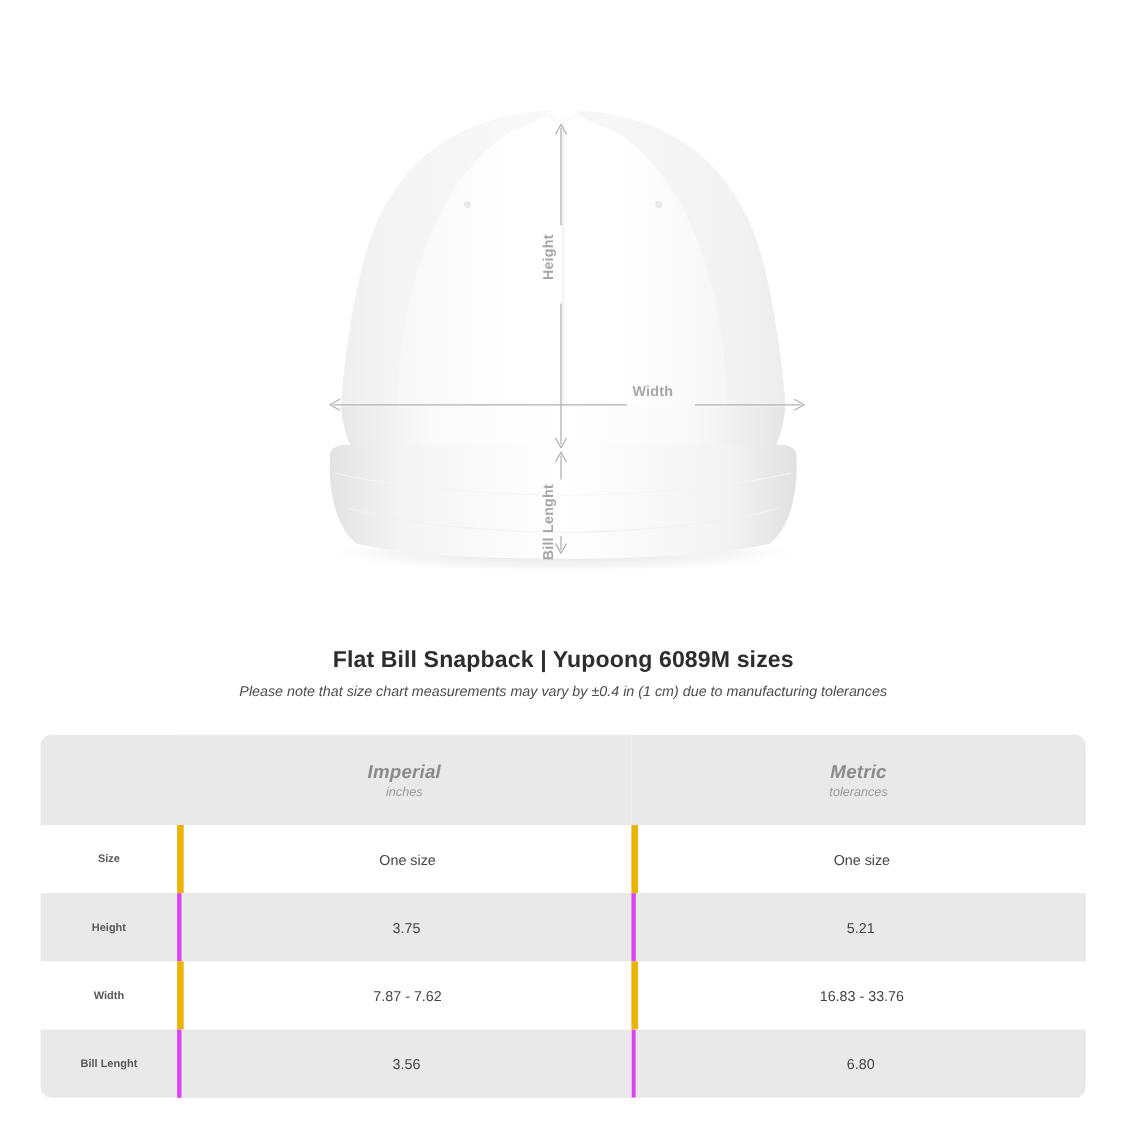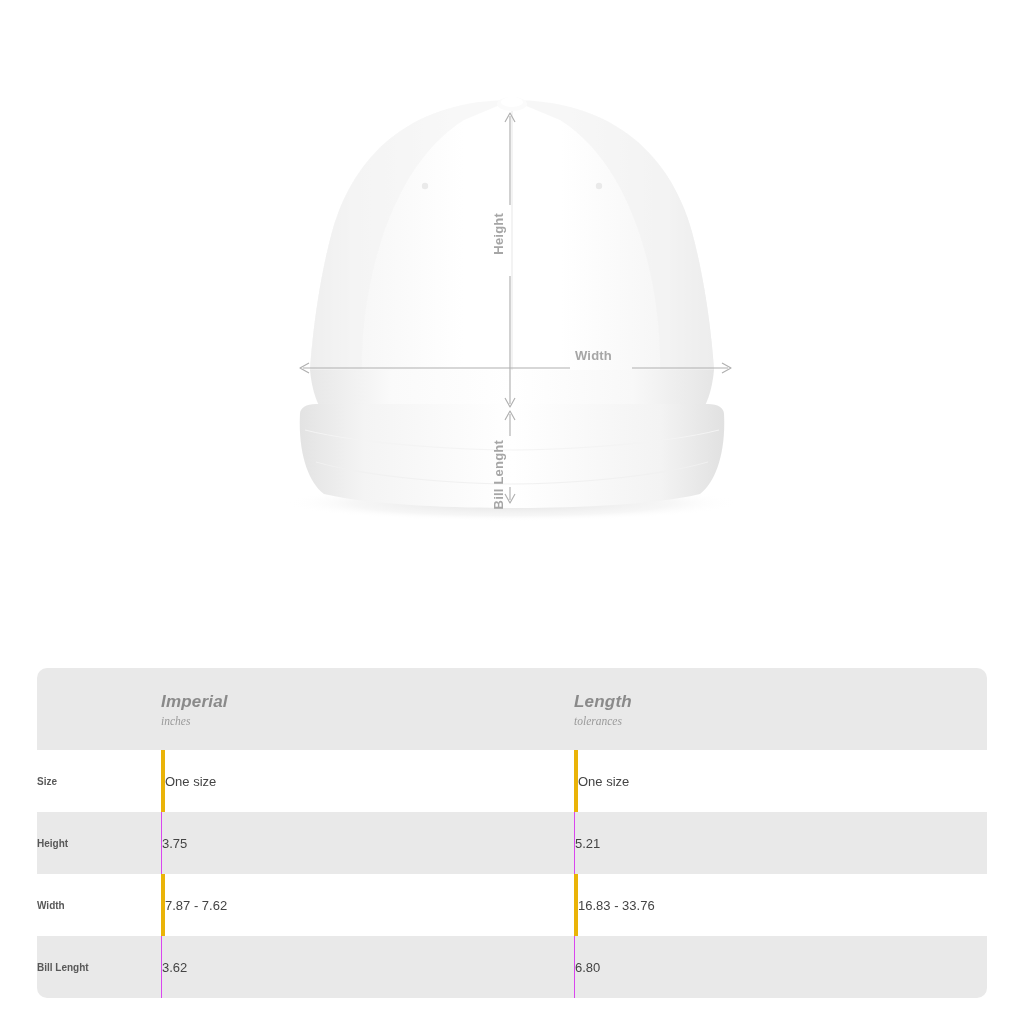--- a/index.html
+++ b/index.html
@@ -70,20 +70,21 @@
     position: absolute;
     left: 37px; top: 668px;
     width: 950px;
     border-collapse: separate;
     border-spacing: 0;
     table-layout: fixed;
   }
   .size-table td, .size-table th {
     padding: 0;
     margin: 0;
+    text-align: center;
     vertical-align: middle;
     font-weight: normal;
   }
   
   col.c-size { width: 124px; }
   col.c-imp  { width: 413px; }
   col.c-met  { width: 413px; }
 
   .head-row td {
     height: 82px;
@@ -101,35 +102,34 @@
     font-style: italic;
     font-weight: bold;
     color: #8a8a8a;
     letter-spacing: .2px;
   }
   .unit-sub {
     margin-top: 3px;
     font-size: 11.5px;
     font-style: italic;
     color: #9a9a9a;
-    font-family: Liberation Serif, serif;
   }
 
   .data-row td { height: 62px; font-size: 13px; color: #3b3b3b; }
   .data-row.alt td { background: #e9e9e9; }
   .data-row td.rowhead {
     font-weight: bold;
     color: #585858;
     font-size: 10px;
   }
   .data-row td.imp, .data-row td.met { color: #444; }
 
   
-  .sep-left  { border-left: 4px solid #eab308; }
-  .data-row.alt .sep-left { border-left: 1px solid #d946ef; }
+  .sep-left  { border-left: 6px solid #eab308; }
+  .data-row.alt .sep-left { border-left: 4px solid #d946ef; }
 
   .last-row td.first { border-bottom-left-radius: 10px; }
   .last-row td.last  { border-bottom-right-radius: 10px; }
 </style>
 </head>
 <body>
 
 <div class="page">
 
   <div class="illustration">
@@ -218,36 +218,40 @@
       </g>
     </svg>
 
     <div class="dim-label vertical" id="height-label">Height</div>
 
     <div class="dim-label vertical" id="bill-label"><span>Bill</span> <span>Lenght</span></div>
 
     <div class="dim-label" id="width-label">Width</div>
   </div>
 
+  <div class="title-block">
+    <h1 class="chart-title">Flat Bill Snapback | Yupoong 6089M sizes</h1>
+    <p class="chart-note">Please note that size chart measurements may vary by ±0.4 in (1 cm) due to manufacturing tolerances</p>
+  </div>
 
   <table class="size-table">
     <colgroup>
       <col class="c-size">
       <col class="c-imp">
       <col class="c-met">
     </colgroup>
     <tbody>
       <tr class="head-row">
         <td class="first"></td>
         <td>
           <div class="unit-sys">Imperial</div>
           <div class="unit-sub">inches</div>
         </td>
         <td class="last">
-          <div class="unit-sys">Length</div>
+          <div class="unit-sys">Metric</div>
           <div class="unit-sub">tolerances</div>
         </td>
       </tr>
 
       <tr class="data-row">
         <td class="rowhead first">Size</td>
         <td class="imp sep-left">One size</td>
         <td class="met sep-left last">One size</td>
       </tr>
 
@@ -258,19 +262,19 @@
       </tr>
 
       <tr class="data-row">
         <td class="rowhead first">Width</td>
         <td class="imp sep-left">7.87 - 7.62</td>
         <td class="met sep-left last">16.83 - 33.76</td>
       </tr>
 
       <tr class="data-row alt last-row">
         <td class="rowhead first">Bill Lenght</td>
-        <td class="imp sep-left">3.62</td>
+        <td class="imp sep-left">3.56</td>
         <td class="met sep-left last">6.80</td>
       </tr>
     </tbody>
   </table>
 
 </div>
 
 </body></html>

